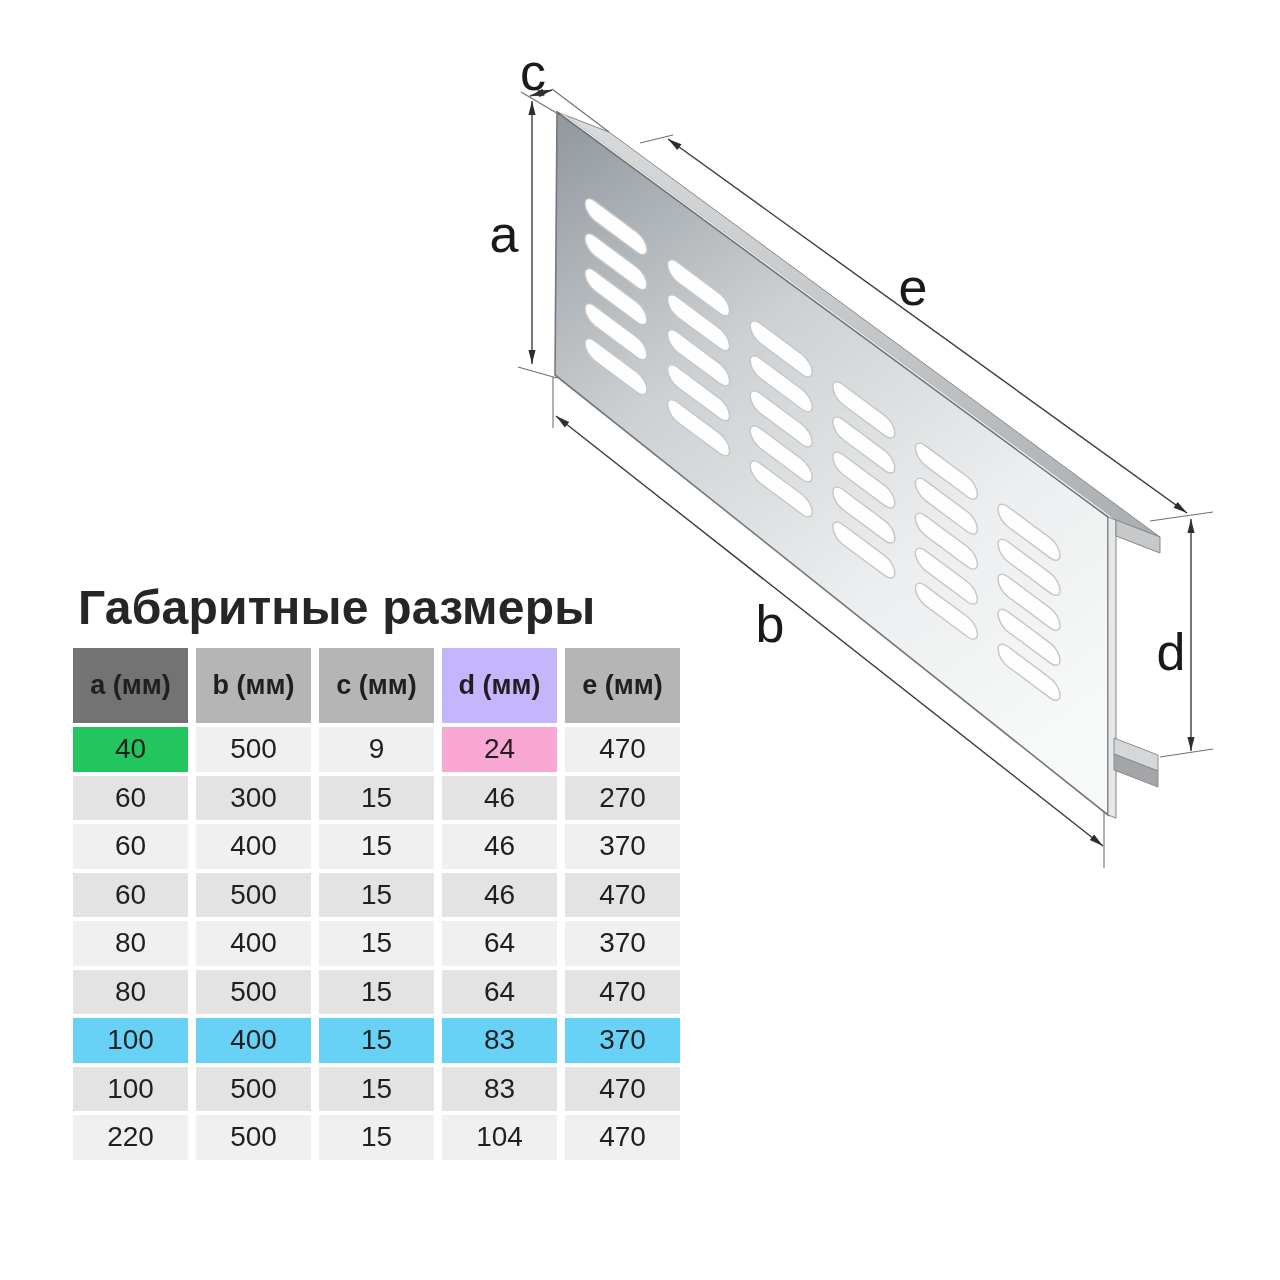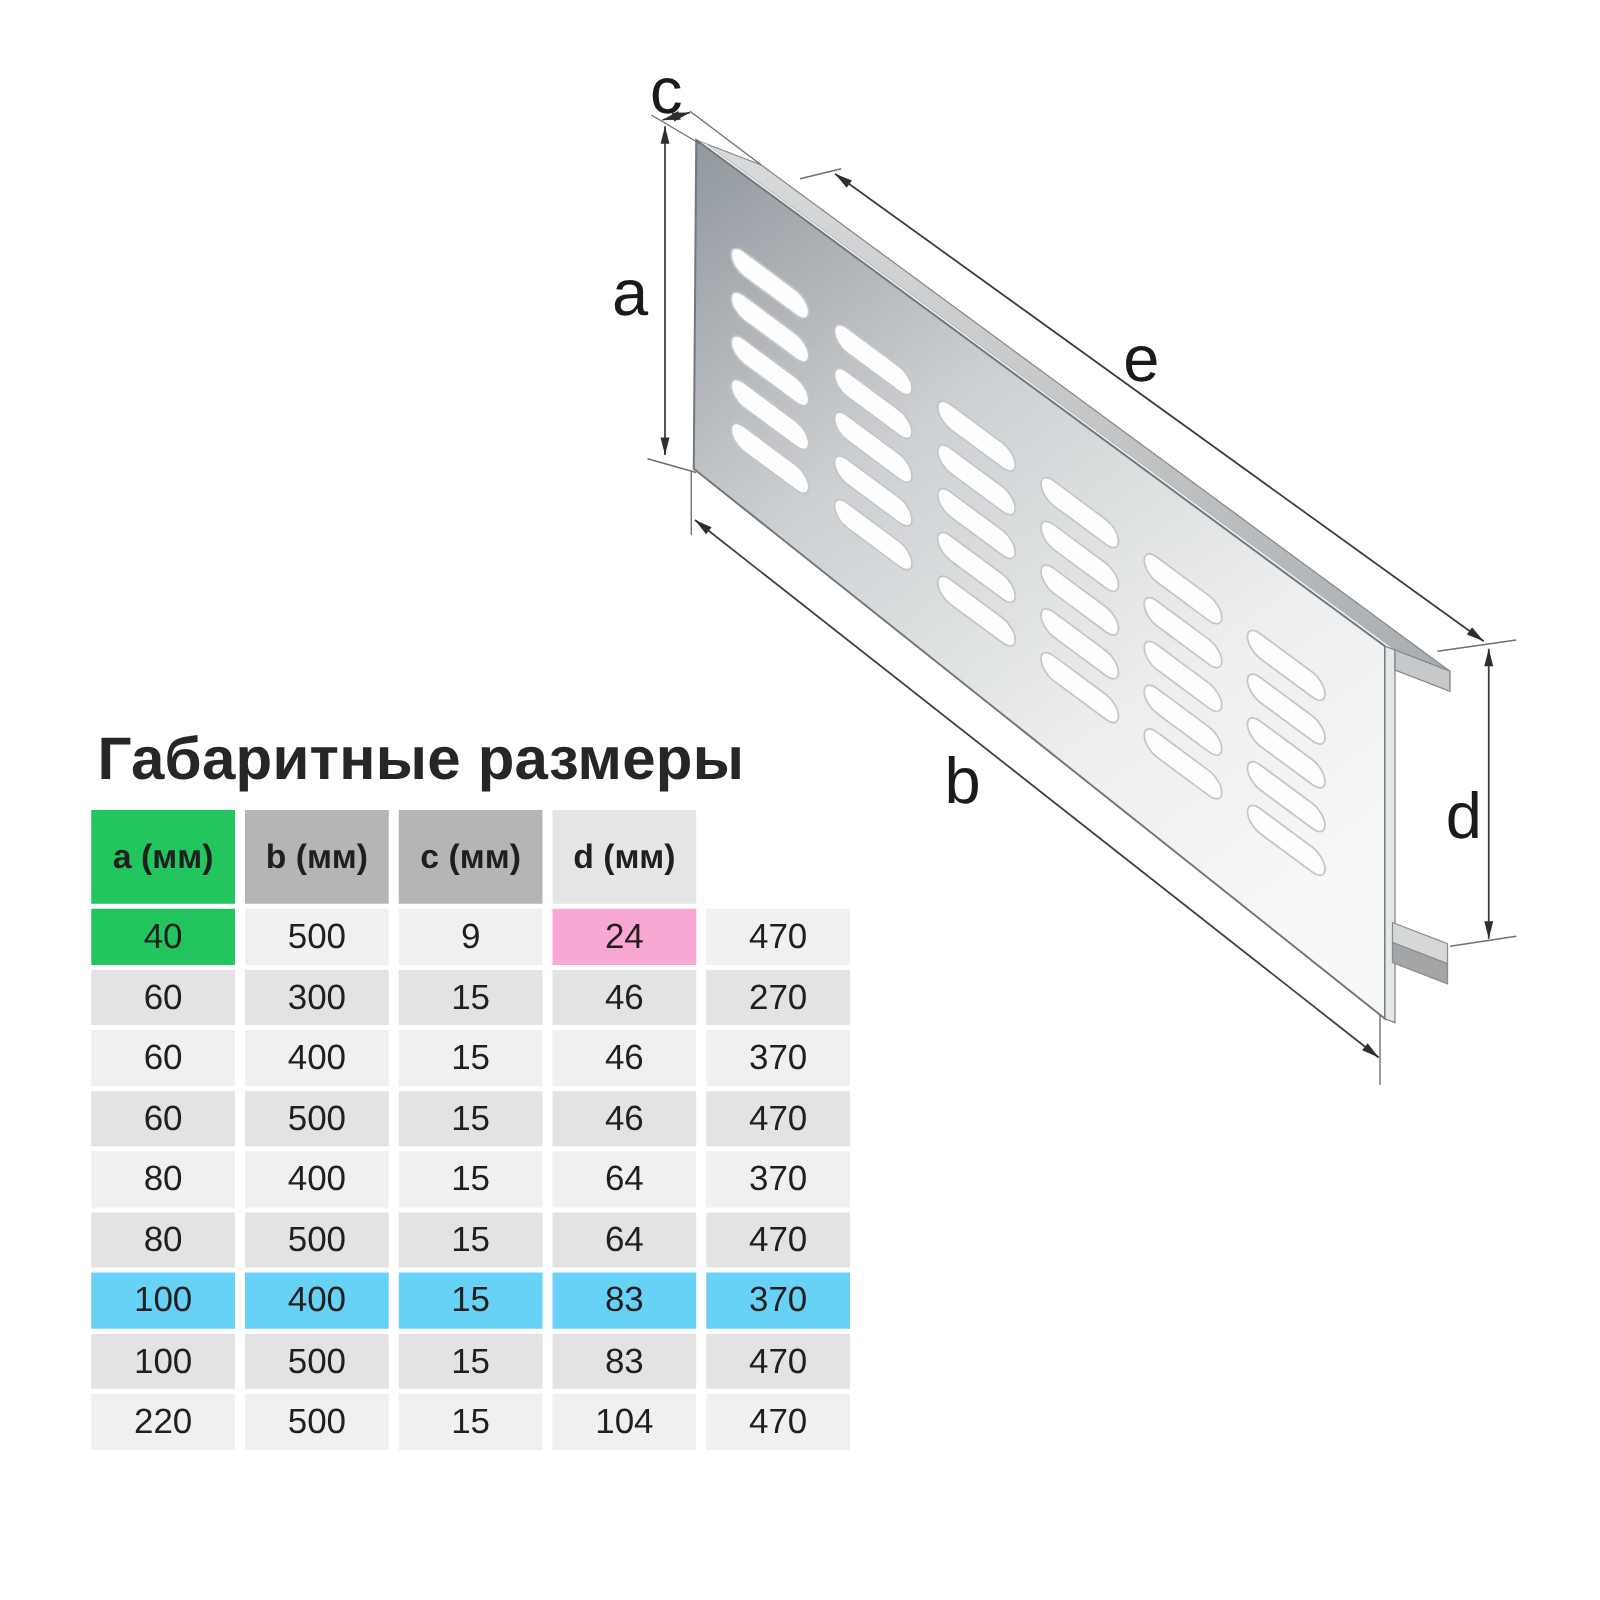--- a/index.html
+++ b/index.html
@@ -116,24 +116,25 @@
       <text class="dim-label" x="913" y="305">e</text>
       <text class="dim-label" x="770" y="642">b</text>
       <text class="dim-label" x="1171" y="670">d</text>
     </g>
   </svg>
 
   <h1 class="page-title">Габаритные размеры</h1>
 
   <div class="dim-table">
     <div class="trow thead">
-      <div class="cell" style="background: #22c55e;">a (мм)</div>
+      <div class="cell" style="background: #737373;">a (мм)</div>
       <div class="cell" style="background: rgb(181, 181, 181);">b (мм)</div>
       <div class="cell" style="background: rgb(181, 181, 181);">c (мм)</div>
-      <div class="cell" style="background: #e5e5e5;">d (мм)</div>
+      <div class="cell" style="background: #c4b5fd;">d (мм)</div>
+      <div class="cell" style="background: rgb(181, 181, 181);">e (мм)</div>
     </div>
     <div id="table-body">
         <div class="trow tbody-row">
           <div class="cell" style="background: #22c55e;">40</div>
           <div class="cell" style="background: rgb(240, 240, 240);">500</div>
           <div class="cell" style="background: rgb(240, 240, 240);">9</div>
           <div class="cell" style="background: #f9a8d4;">24</div>
           <div class="cell" style="background: rgb(240, 240, 240);">470</div>
         </div>
         <div class="trow tbody-row">

